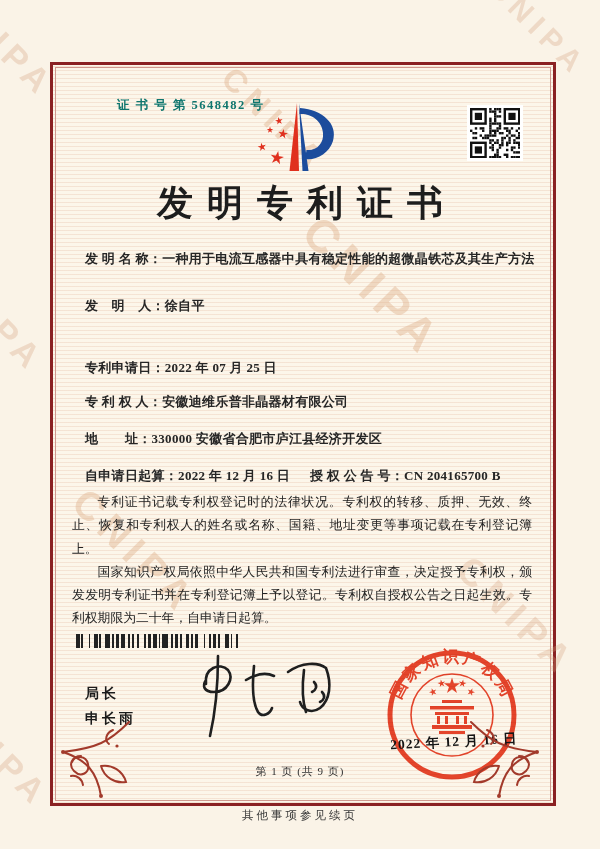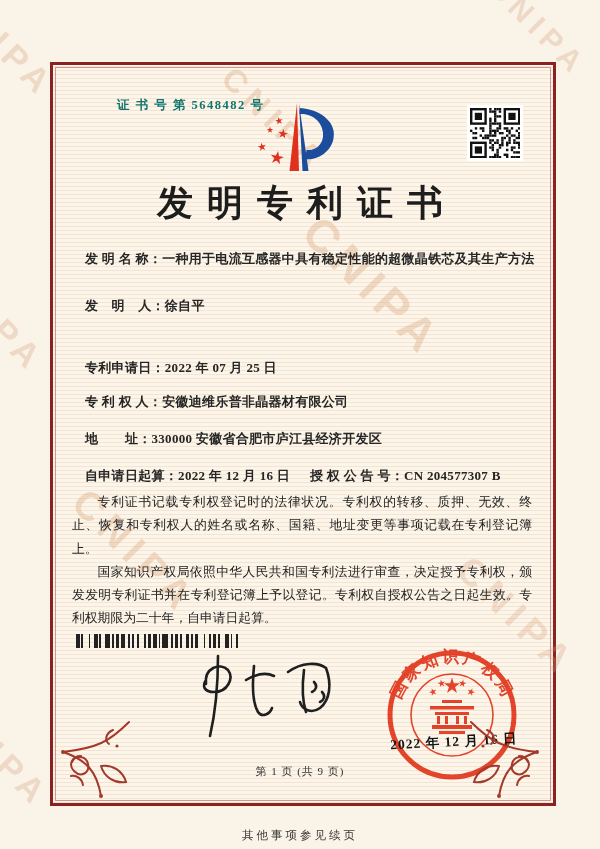--- a/index.html
+++ b/index.html
@@ -38,21 +38,21 @@
   
   .seal{position:absolute;left:383px;top:646px;width:138px;height:138px;line-height:0;
         mix-blend-mode:multiply;opacity:.93;}
   .seal-date{position:absolute;left:358px;top:733px;width:192px;text-align:center;
              font-size:13.5px;font-weight:700;color:#151515;letter-spacing:1px;
              transform:rotate(-3deg);}
   
   .page-info{position:absolute;left:0;right:0;top:764px;text-align:center;font-size:11px;
              color:#333;letter-spacing:1px;}
   .footer-note{position:absolute;left:0;right:0;top:808px;text-align:center;font-size:11.5px;
-               color:#3a3a3a;letter-spacing:3px;margin-top:20px;}
+               color:#3a3a3a;letter-spacing:3px;}
   
   .flourish{position:absolute;width:82px;height:82px;line-height:0;}
   .flourish.left{left:51px;top:716px;}
   .flourish.right{left:467px;top:716px;transform:scaleX(-1);}
 </style>
 </head>
 <body>
 
 <div class="page">
 
@@ -234,30 +234,34 @@
   </div>
   <div class="field-row" style="top:393px">
     <span class="f-label">专 利 权 人：</span><span class="f-value">安徽迪维乐普非晶器材有限公司</span>
   </div>
   <div class="field-row" style="top:430px">
     <span class="f-label">地　　址：</span><span class="f-value">330000  安徽省合肥市庐江县经济开发区</span>
   </div>
 
   <div class="field-row" style="top:467px">
     <span><span class="f-label">自申请日起算：</span><span class="f-value">2022 年 12 月 16 日</span></span>
-    <span class="grant-second"><span class="f-label">授 权 公 告 号：</span><span class="f-value">CN 204577307 B</span></span>
+    <span class="grant-second"><span class="f-label">授 权 公 告 号：</span><span class="f-value">CN 204165700 B</span></span>
   </div>
 
   <div class="paras">
     <p>专利证书记载专利权登记时的法律状况。专利权的转移、质押、无效、终止、恢复和专利权人的姓名或名称、国籍、地址变更等事项记载在专利登记簿上。</p>
     <p>国家知识产权局依照中华人民共和国专利法进行审查，决定授予专利权，颁发发明专利证书并在专利登记簿上予以登记。专利权自授权公告之日起生效。专利权期限为二十年，自申请日起算。</p>
   </div>
 
   <div class="barcode"><span style="display:inline-block;height:100%;width:3.6px;background:#222222"></span><span style="display:inline-block;height:100%;width:1.8px;background:transparent"></span><span style="display:inline-block;height:100%;width:1.8px;background:#222222"></span><span style="display:inline-block;height:100%;width:5.4px;background:transparent"></span><span style="display:inline-block;height:100%;width:1.8px;background:#222222"></span><span style="display:inline-block;height:100%;width:3.6px;background:transparent"></span><span style="display:inline-block;height:100%;width:3.6px;background:#222222"></span><span style="display:inline-block;height:100%;width:1.8px;background:transparent"></span><span style="display:inline-block;height:100%;width:1.8px;background:#222222"></span><span style="display:inline-block;height:100%;width:3.6px;background:transparent"></span><span style="display:inline-block;height:100%;width:5.4px;background:#222222"></span><span style="display:inline-block;height:100%;width:1.8px;background:transparent"></span><span style="display:inline-block;height:100%;width:1.8px;background:#222222"></span><span style="display:inline-block;height:100%;width:1.8px;background:transparent"></span><span style="display:inline-block;height:100%;width:3.6px;background:#222222"></span><span style="display:inline-block;height:100%;width:1.8px;background:transparent"></span><span style="display:inline-block;height:100%;width:3.6px;background:#222222"></span><span style="display:inline-block;height:100%;width:3.6px;background:transparent"></span><span style="display:inline-block;height:100%;width:1.8px;background:#222222"></span><span style="display:inline-block;height:100%;width:1.8px;background:transparent"></span><span style="display:inline-block;height:100%;width:1.8px;background:#222222"></span><span style="display:inline-block;height:100%;width:3.6px;background:transparent"></span><span style="display:inline-block;height:100%;width:1.8px;background:#222222"></span><span style="display:inline-block;height:100%;width:5.4px;background:transparent"></span><span style="display:inline-block;height:100%;width:1.8px;background:#222222"></span><span style="display:inline-block;height:100%;width:1.8px;background:transparent"></span><span style="display:inline-block;height:100%;width:3.6px;background:#222222"></span><span style="display:inline-block;height:100%;width:1.8px;background:transparent"></span><span style="display:inline-block;height:100%;width:3.6px;background:#222222"></span><span style="display:inline-block;height:100%;width:1.8px;background:transparent"></span><span style="display:inline-block;height:100%;width:1.8px;background:#222222"></span><span style="display:inline-block;height:100%;width:1.8px;background:transparent"></span><span style="display:inline-block;height:100%;width:5.4px;background:#222222"></span><span style="display:inline-block;height:100%;width:3.6px;background:transparent"></span><span style="display:inline-block;height:100%;width:1.8px;background:#222222"></span><span style="display:inline-block;height:100%;width:1.8px;background:transparent"></span><span style="display:inline-block;height:100%;width:3.6px;background:#222222"></span><span style="display:inline-block;height:100%;width:1.8px;background:transparent"></span><span style="display:inline-block;height:100%;width:1.8px;background:#222222"></span><span style="display:inline-block;height:100%;width:3.6px;background:transparent"></span><span style="display:inline-block;height:100%;width:3.6px;background:#222222"></span><span style="display:inline-block;height:100%;width:1.8px;background:transparent"></span><span style="display:inline-block;height:100%;width:1.8px;background:#222222"></span><span style="display:inline-block;height:100%;width:1.8px;background:transparent"></span><span style="display:inline-block;height:100%;width:3.6px;background:#222222"></span><span style="display:inline-block;height:100%;width:5.4px;background:transparent"></span><span style="display:inline-block;height:100%;width:1.8px;background:#222222"></span><span style="display:inline-block;height:100%;width:3.6px;background:transparent"></span><span style="display:inline-block;height:100%;width:1.8px;background:#222222"></span><span style="display:inline-block;height:100%;width:1.8px;background:transparent"></span><span style="display:inline-block;height:100%;width:3.6px;background:#222222"></span><span style="display:inline-block;height:100%;width:1.8px;background:transparent"></span><span style="display:inline-block;height:100%;width:1.8px;background:#222222"></span><span style="display:inline-block;height:100%;width:5.4px;background:transparent"></span><span style="display:inline-block;height:100%;width:3.6px;background:#222222"></span><span style="display:inline-block;height:100%;width:1.8px;background:transparent"></span><span style="display:inline-block;height:100%;width:1.8px;background:#222222"></span><span style="display:inline-block;height:100%;width:3.6px;background:transparent"></span><span style="display:inline-block;height:100%;width:1.8px;background:#222222"></span><span style="display:inline-block;height:100%;width:1.8px;background:transparent"></span></div>
 
+  <div class="signer">
+    <div>局长</div>
+    <div>申长雨</div>
+  </div>
 
   <div class="signature">
     <svg width="170" height="95" viewBox="0 0 170 95">
       <g fill="none" stroke="#1f1f1f" stroke-width="2.6" stroke-linecap="round" stroke-linejoin="round">
         <path d="M30,34 C28,18 44,12 52,20 C58,28 52,42 38,42 C28,42 26,36 30,30"></path>
         <path d="M42,6 C42,30 40,60 34,86"></path>
         <path d="M78,16 C76,36 76,52 82,62 C86,68 94,64 96,58"></path>
         <path d="M70,30 C80,24 90,22 98,26"></path>
         <path d="M112,22 C126,12 142,12 150,18 C156,34 154,50 144,58 C136,64 126,60 124,52"></path>
         <path d="M128,20 C126,36 126,50 130,62"></path>

